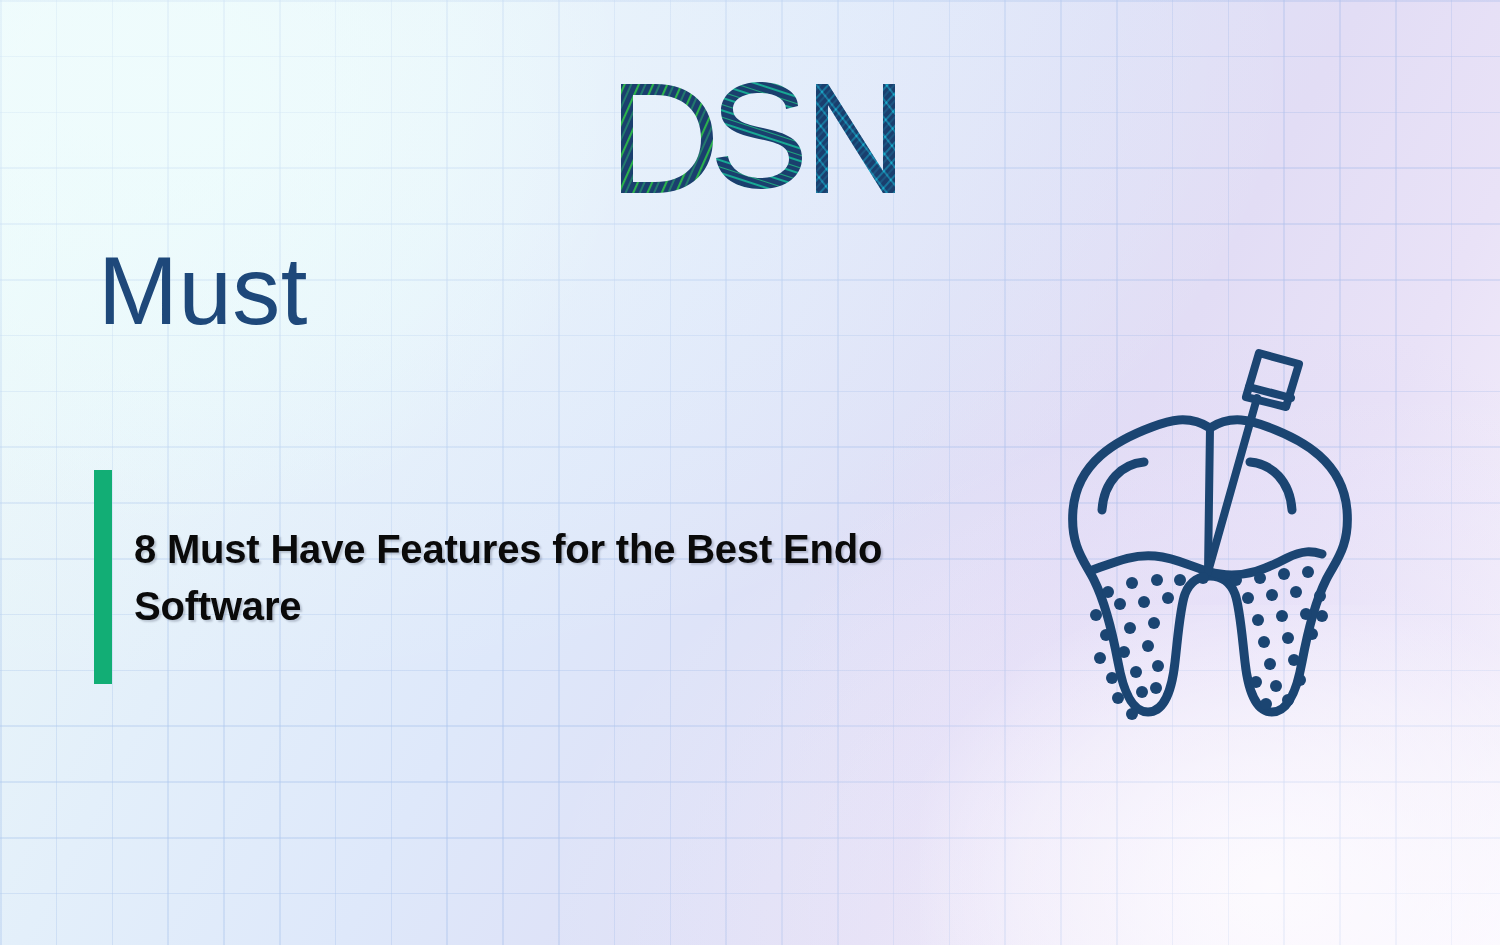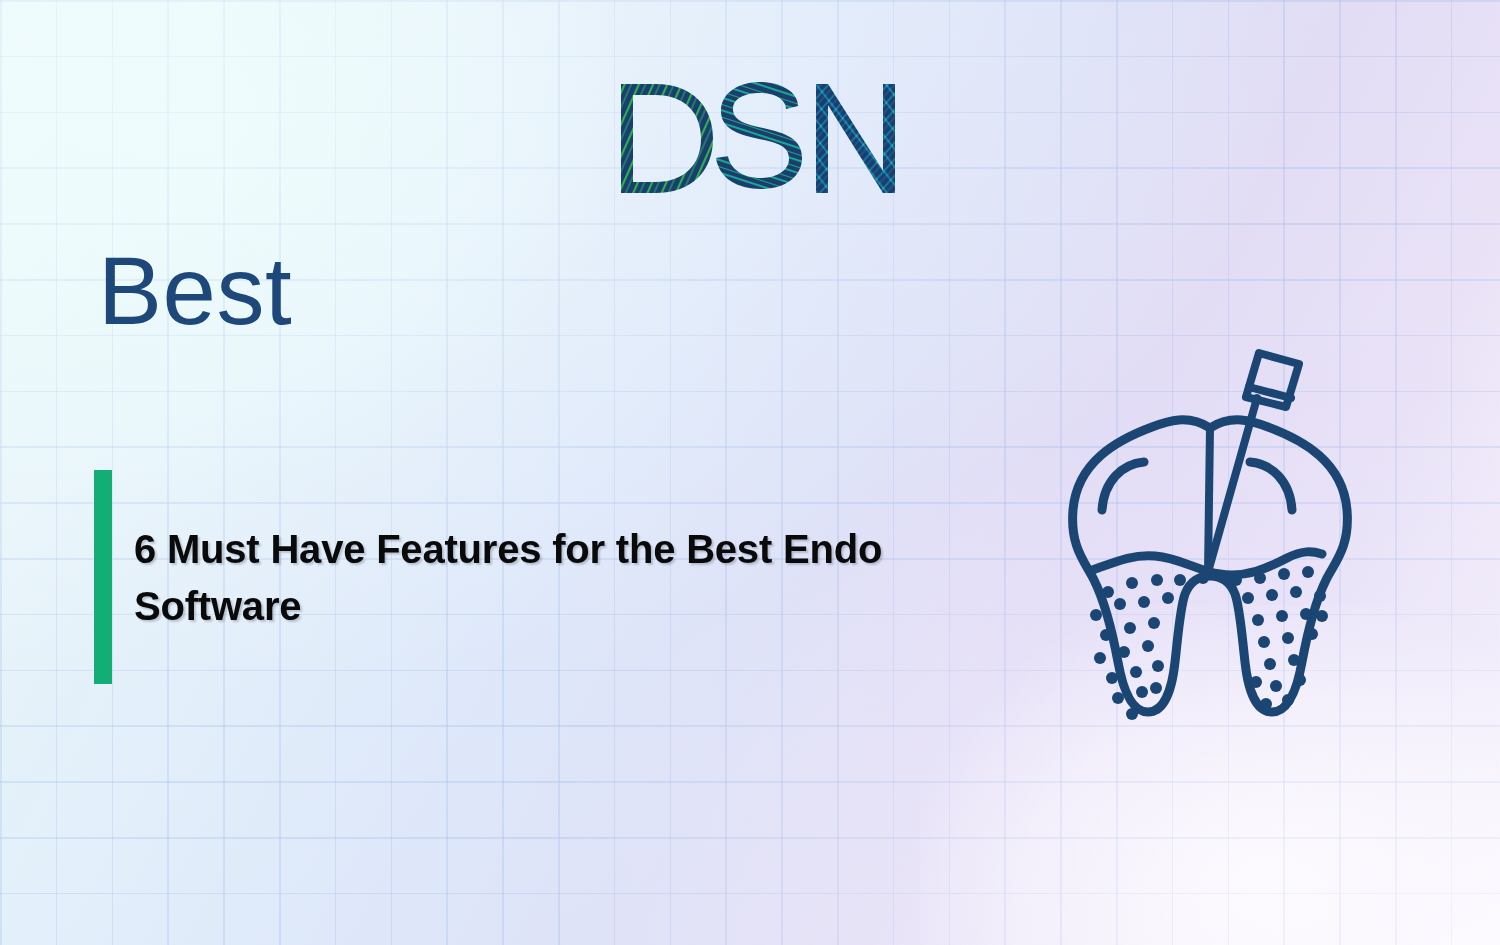--- a/index.html
+++ b/index.html
@@ -193,25 +193,25 @@
                  C163,17 173,24 173,33 Z" fill="url(#hatchTeal)"></path>
       </g>
 
       <g>
         <path d="M203,8 L203,117 L215,117 L215,29 L270,117 L282,117 L282,8 L270,8 L270,95 L215,8 Z" fill="url(#hatchCyan)"></path>
         <path d="M203,8 L203,117 L215,117 L215,29 L270,117 L282,117 L282,8 L270,8 L270,95 L215,8 Z" fill="url(#hatchCyan2)" opacity="0.55"></path>
       </g>
     </svg>
   </div>
 
-  <div id="blog-word">Best</div>
+  <div id="blog-word">Must</div>
 
   <div id="accent-bar"></div>
 
-  <div id="headline">6 Must Have Features for the Best Endo Software</div>
+  <div id="headline">8 Must Have Features for the Best Endo Software</div>
 
   <div id="tooth">
     <svg viewBox="0 0 300 382" xmlns="http://www.w3.org/2000/svg" aria-label="Tooth with endodontic file">
       <g fill="none" stroke="#1b4572" stroke-width="9" stroke-linecap="round" stroke-linejoin="round">
 
         <path d="M150,88
                  C128,74 108,81 92,87
                  C57,100 17,122 13,170
                  C10,207 25,222 34,240
                  C45,262 52,290 58,322

